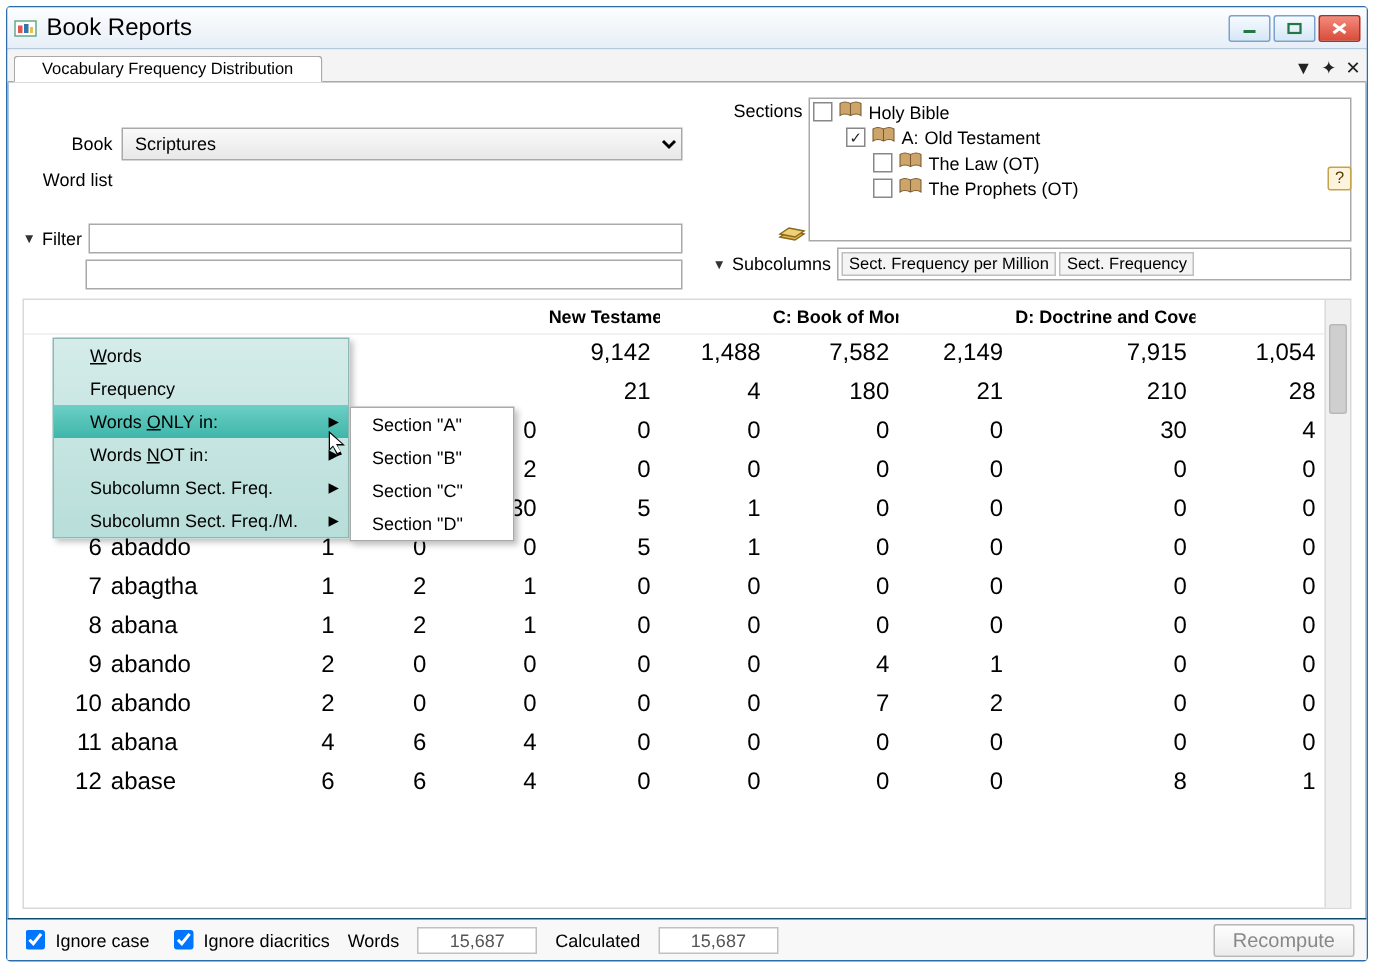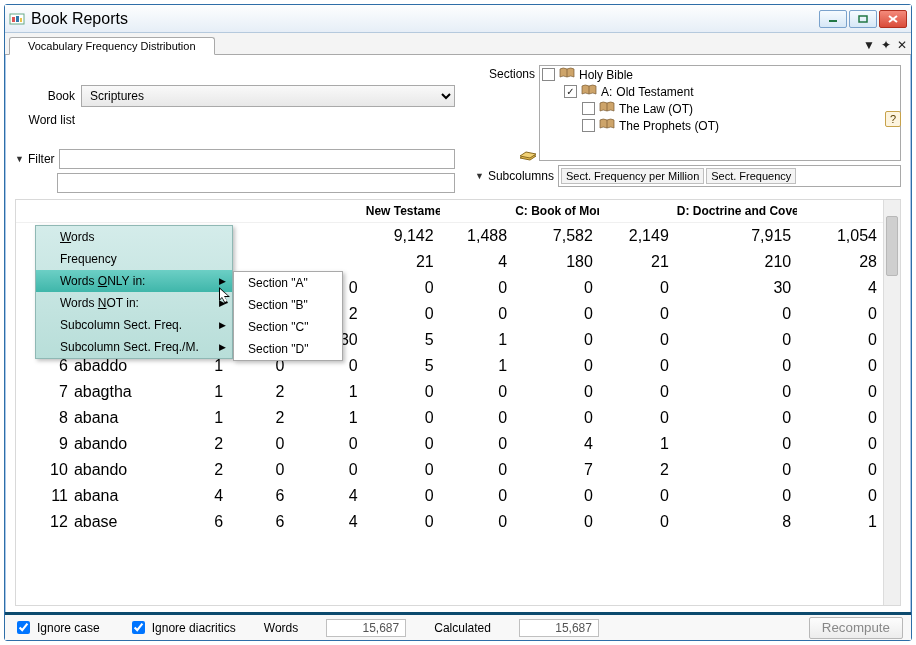--- a/index.html
+++ b/index.html
@@ -210,36 +210,36 @@
   col.c-n3 { width: 46px; }
   col.c-n4a { width: 50px; }
   col.c-n4b { width: 60px; }
   col.c-n5a { width: 62px; }
   col.c-n5b { width: 60px; }
   col.c-n6a { width: 70px; }
   col.c-n6b { width: 62px; }
   col.c-n7a { width: 100px; }
   col.c-n7b { width: 70px; }
   .statusbar {
-    border-top: 3px solid #0c4a6e;
+    border-top: 1px solid #0c4a6e;
     background: #f8f8f8;
     height: 28px;
     display: flex;
     align-items: center;
     padding: 0 8px;
-    gap: 28px;
+    gap: 12px;
     font-size: 12px;
   }
   .statusbar label { display: flex; align-items: center; gap: 4px; }
   .statusbar .num-field {
     border: 1px solid #c0c0c0;
     background: #fff;
     width: 80px;
     height: 18px;
-    text-align: right;
+    text-align: center;
     padding: 0 6px;
     line-height: 17px;
     color: #555;
   }
   .btn {
     border: 1px solid #b8b8b8;
     background: linear-gradient(#fdfdfd, #ececec);
     height: 22px;
     padding: 0 12px;
     color: #888;

